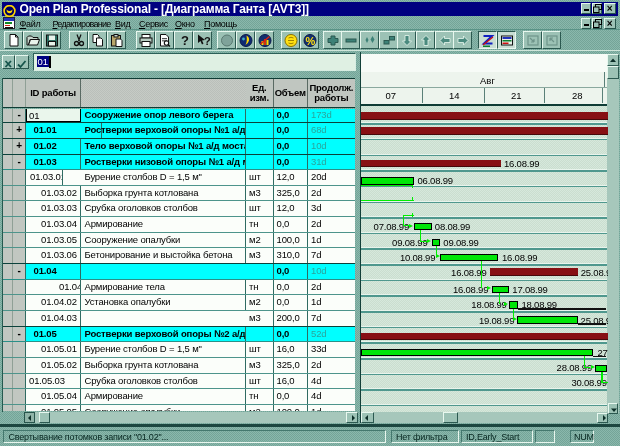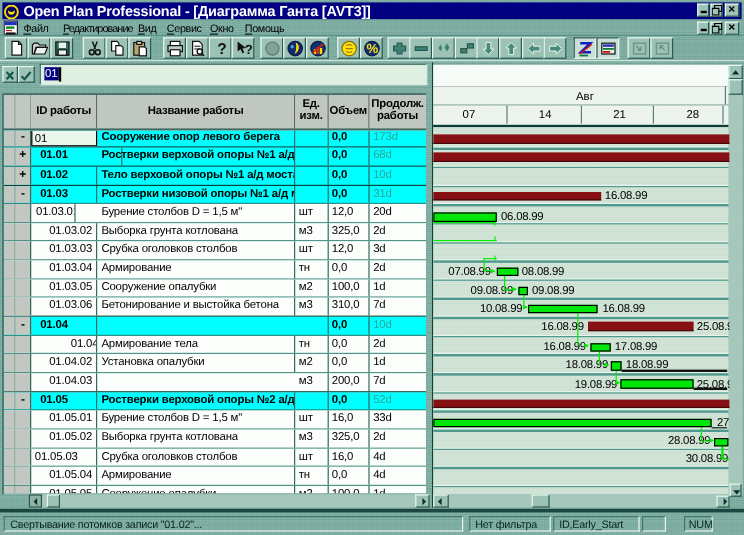--- a/index.html
+++ b/index.html
@@ -252,23 +252,20 @@
 <div class="abs" style="left:33px;top:53px;width:323px;height:18px;background:#dff0e3;border-top:1.6px solid #2b5f57;border-left:1.6px solid #2b5f57;border-right:1.6px solid #d7ede2;border-bottom:1.6px solid #d7ede2;box-sizing:border-box;">
 <div style="position:absolute;left:2.5px;top:1.8px;width:11.5px;height:11.5px;background:#000080;color:#fff;font-size:9.5px;line-height:11.5px;padding-left:1px;">01</div>
 <div style="position:absolute;left:15px;top:1.5px;width:1.6px;height:12px;background:#000;"></div>
 </div>
 
 <div class="abs" style="left:2.5px;top:77.5px;width:352px;height:28.4px;background-image:conic-gradient(#c6cbc5 25%,#babfba 0 50%,#c6cbc5 0 75%,#babfba 0);background-size:2px 2px;border-top:1px solid #0f3c35;border-bottom:1.2px solid #0f3c35;box-sizing:content-box;">
 <div class="c sel" style="left:0;width:10.5px"></div>
 <div class="c sel" style="left:10.5px;width:13px"></div>
 <div class="c hd" style="left:23.5px;width:55px;">
         <div class="ht">ID работы</div>
-      </div>
-<div class="c hd" style="left:78.5px;width:165px;">
-        <div class="ht">Название работы</div>
       </div>
 <div class="c hd" style="left:243.5px;width:27.5px;text-decoration:underline;">
         <div class="ht">Ед.<br>изм.</div>
       </div>
 <div class="c hd" style="left:271px;width:34.5px;">
         <div class="ht">Объем</div>
       </div>
 <div class="c hd nb" style="left:305.5px;width:46.5px;">
         <div class="ht">Продолж.<br>работы</div>
       </div>

